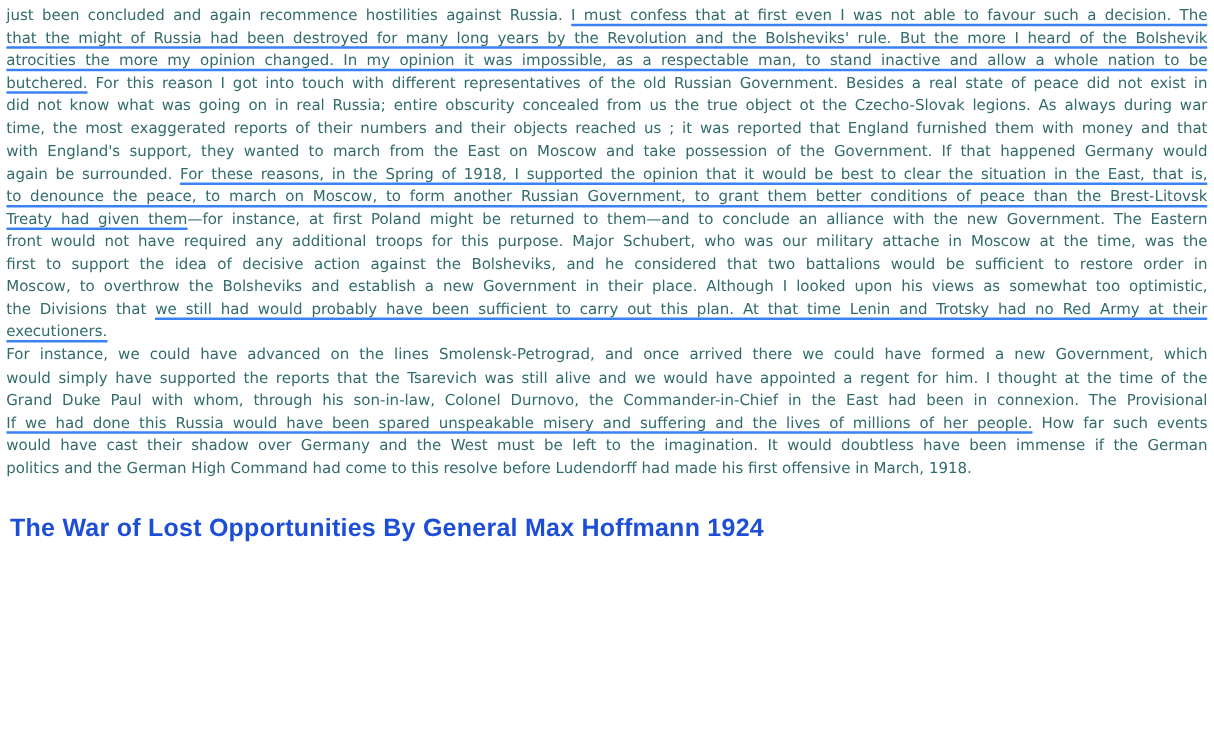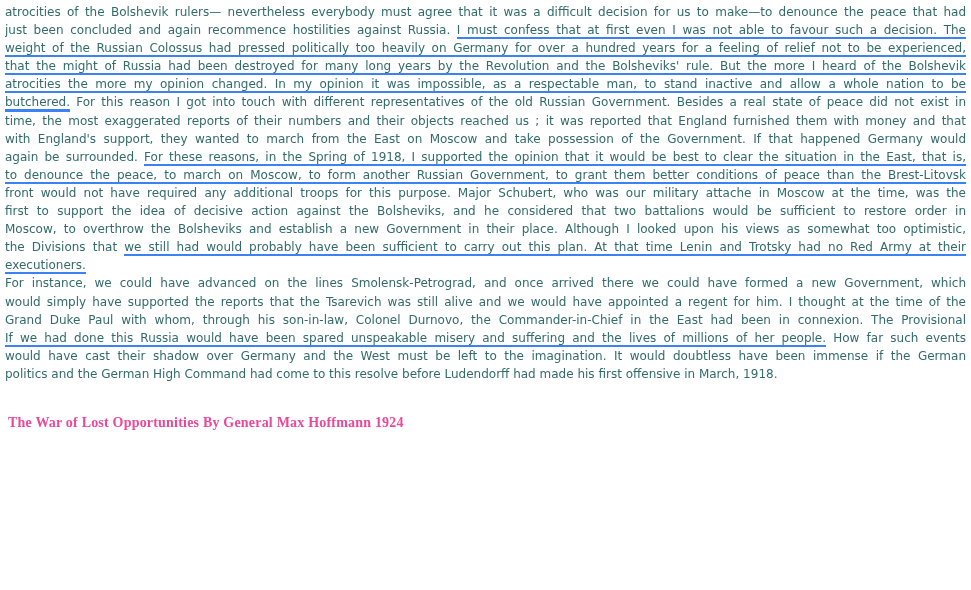--- a/index.html
+++ b/index.html
@@ -29,42 +29,42 @@
   .line.nojust {
     text-align: left;
     text-align-last: auto;
   }
   .u {
     border-bottom: 3px solid #3b82f6;
     padding-bottom: 0px;
   }
   .title {
     margin: 31px 0 0 3px;
-    font-family: Liberation Serif, serif;
+    font-family: Liberation Sans, sans-serif;
     font-weight: bold;
-    font-size: 14px;
-    color: #ec4899;
+    font-size: 20px;
+    color: #1d4ed8;
     letter-spacing: 0.2px;
   }
 </style>
 </head>
 <body>
 
 <div class="doc">
   <div>
-      <div class="line"><span>atrocities of the Bolshevik rulers— nevertheless everybody must agree that it was a difficult decision for us to make—to denounce the peace that had</span></div>
       <div class="line"><span>just been concluded and again recommence hostilities against Russia. </span><span class="u">I must confess that at first even I was not able to favour such a decision. The</span></div>
-      <div class="line"><span class="u">weight of the Russian Colossus had pressed politically too heavily on Germany for over a hundred years for a feeling of relief not to be experienced,</span></div>
       <div class="line"><span class="u">that the might of Russia had been destroyed for many long years by the Revolution and the Bolsheviks' rule. But the more I heard of the Bolshevik</span></div>
       <div class="line"><span class="u">atrocities the more my opinion changed. In my opinion it was impossible, as a respectable man, to stand inactive and allow a whole nation to be</span></div>
       <div class="line"><span class="u">butchered.</span><span> For this reason I got into touch with different representatives of the old Russian Government. Besides a real state of peace did not exist in</span></div>
+      <div class="line"><span>did not know what was going on in real Russia; entire obscurity concealed from us the true object ot the Czecho-Slovak legions. As always during war</span></div>
       <div class="line"><span>time, the most exaggerated reports of their numbers and their objects reached us ; it was reported that England furnished them with money and that</span></div>
       <div class="line"><span>with England's support, they wanted to march from the East on Moscow and take possession of the Government. If that happened Germany would</span></div>
       <div class="line"><span>again be surrounded. </span><span class="u">For these reasons, in the Spring of 1918, I supported the opinion that it would be best to clear the situation in the East, that is,</span></div>
       <div class="line"><span class="u">to denounce the peace, to march on Moscow, to form another Russian Government, to grant them better conditions of peace than the Brest-Litovsk</span></div>
+      <div class="line"><span class="u">Treaty had given them</span><span>—for instance, at first Poland might be returned to them—and to conclude an alliance with the new Government. The Eastern</span></div>
       <div class="line"><span>front would not have required any additional troops for this purpose. Major Schubert, who was our military attache in Moscow at the time, was the</span></div>
       <div class="line"><span>first to support the idea of decisive action against the Bolsheviks, and he considered that two battalions would be sufficient to restore order in</span></div>
       <div class="line"><span>Moscow, to overthrow the Bolsheviks and establish a new Government in their place. Although I looked upon his views as somewhat too optimistic,</span></div>
       <div class="line"><span>the Divisions that </span><span class="u">we still had would probably have been sufficient to carry out this plan. At that time Lenin and Trotsky had no Red Army at their</span></div>
       <div class="line nojust"><span class="u">executioners.</span></div>
       <div class="line"><span>For instance, we could have advanced on the lines Smolensk-Petrograd, and once arrived there we could have formed a new Government, which</span></div>
       <div class="line"><span>would simply have supported the reports that the Tsarevich was still alive and we would have appointed a regent for him. I thought at the time of the</span></div>
       <div class="line"><span>Grand Duke Paul with whom, through his son-in-law, Colonel Durnovo, the Commander-in-Chief in the East had been in connexion. The Provisional</span></div>
       <div class="line"><span class="u">If we had done this Russia would have been spared unspeakable misery and suffering and the lives of millions of her people.</span><span> How far such events</span></div>
       <div class="line"><span>would have cast their shadow over Germany and the West must be left to the imagination. It would doubtless have been immense if the German</span></div>

